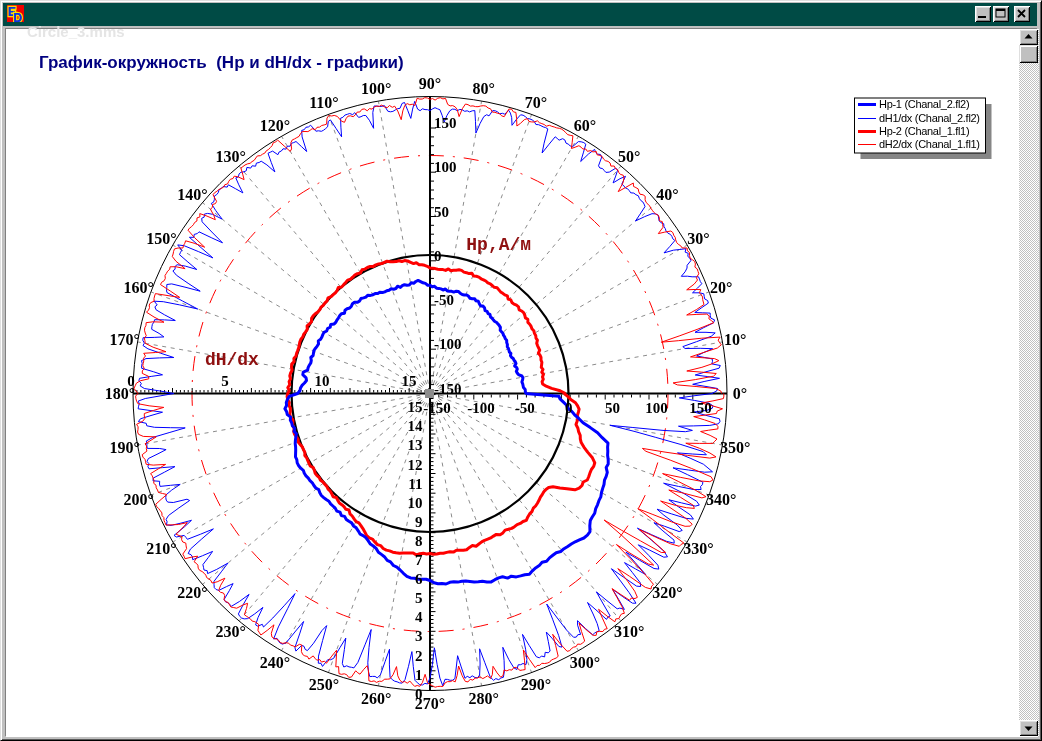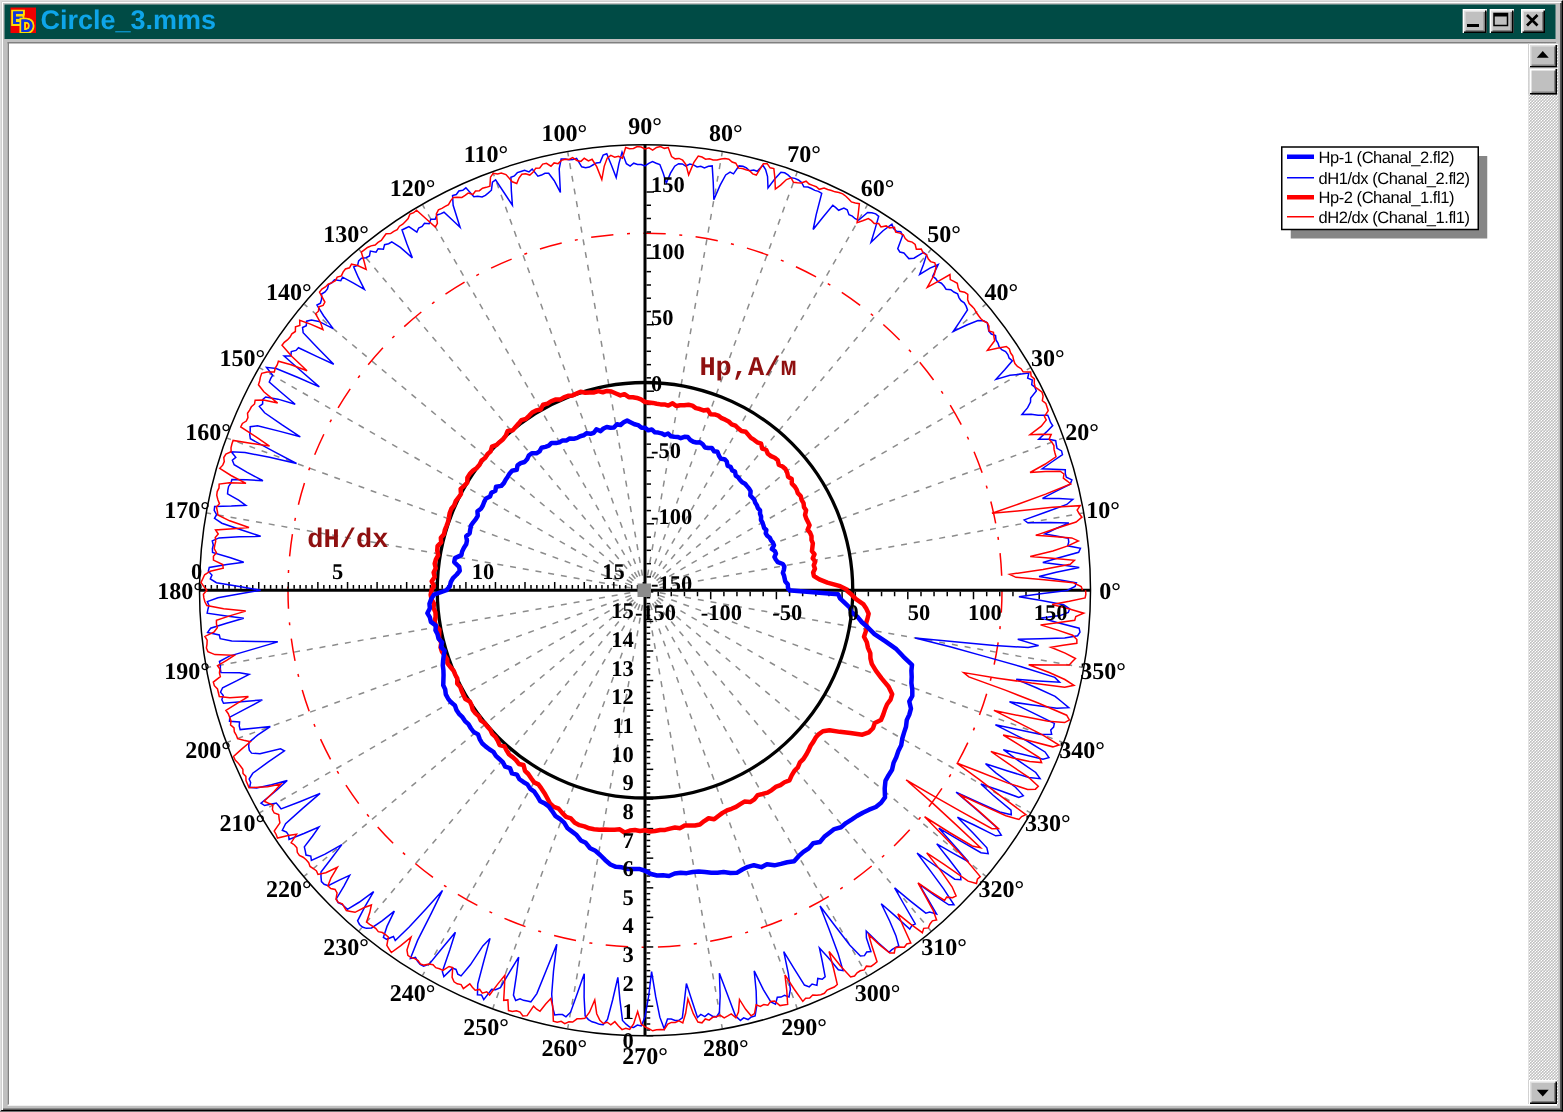--- a/index.html
+++ b/index.html
@@ -1,21 +1,21 @@
 <!DOCTYPE html>
 <html><head><meta charset="utf-8"><style>
 * { margin:0; padding:0; box-sizing:border-box; }
 body { width:1042px; height:741px; font-family:"Liberation Sans",sans-serif; overflow:hidden; }
 #win { position:relative; width:1042px; height:741px; background:#c0c0c0;
   border-top:1px solid #dfdfdf; border-left:1px solid #dfdfdf;
   border-right:1px solid #000000; border-bottom:1px solid #000000;
   box-shadow: inset 1px 1px 0 #ffffff, inset -1px -1px 0 #585858; }
 #titlebar { position:absolute; left:2px; top:2px; width:1034px; height:23px; background:#004b45; }
 #ticon { position:absolute; left:4px; top:2px; width:17px; height:17px; background:#f00000; }
-#ttext { position:absolute; left:24px; top:0; color:#0ea5e9; font-size:18px; font-weight:bold; }
+#ttext { position:absolute; left:24px; top:20px; color:#e5e5e5; font-size:15px; font-weight:bold; }
 .wbtn { position:absolute; top:5px; width:16px; height:16px; background:#c0c0c0;
   box-shadow: inset 1px 1px 0 #ffffff, inset -1px -1px 0 #000000, inset 2px 2px 0 #dfdfdf, inset -2px -2px 0 #808080; }
 #client { position:absolute; left:4px; top:27px; width:1033px; height:709px;
   border-top:1px solid #808080; border-left:1px solid #808080;
   border-bottom:1px solid #ffffff; border-right:1px solid #ffffff; background:#fff; }
 #vsb { position:absolute; left:1018px; top:28px; width:20px; height:707px;
   background-color:#c0c0c0;
   background-image: linear-gradient(45deg,#fff 25%,transparent 25%,transparent 75%,#fff 75%),
                     linear-gradient(45deg,#fff 25%,transparent 25%,transparent 75%,#fff 75%);
   background-size:2px 2px; background-position:0 0,1px 1px; }
@@ -367,20 +367,21 @@
       <rect x="854.5" y="98" width="131" height="55" fill="#fff" stroke="#000" stroke-width="1"></rect>
       <line x1="858" y1="104.5" x2="876" y2="104.5" stroke="#0000ff" stroke-width="3"></line>
       <text x="879" y="108.4" font-family="Liberation Sans" font-size="11px" letter-spacing="-0.3" fill="#000">Hp-1 (Chanal_2.fl2)</text>
       <line x1="858" y1="118.5" x2="876" y2="118.5" stroke="#0000ff" stroke-width="1"></line>
       <text x="879" y="122.4" font-family="Liberation Sans" font-size="11px" letter-spacing="-0.3" fill="#000">dH1/dx (Chanal_2.fl2)</text>
       <line x1="858" y1="131.5" x2="876" y2="131.5" stroke="#ff0000" stroke-width="3"></line>
       <text x="879" y="135.4" font-family="Liberation Sans" font-size="11px" letter-spacing="-0.3" fill="#000">Hp-2 (Chanal_1.fl1)</text>
       <line x1="858" y1="144.5" x2="876" y2="144.5" stroke="#ff0000" stroke-width="1"></line>
       <text x="879" y="148.4" font-family="Liberation Sans" font-size="11px" letter-spacing="-0.3" fill="#000">dH2/dx (Chanal_1.fl1)</text>
 </svg>
+  <div id="chtitle">График-окружность&nbsp;&nbsp;(Hp и dH/dx - графики)</div>
   <div id="titlebar">
     <div id="ticon"><svg width="17" height="17">
           <text x="1" y="11" font-family="Liberation Sans" font-size="12px" font-weight="bold" fill="#1133dd" stroke="#ffdd00" stroke-width="2.6" paint-order="stroke">E</text>
           <text x="1" y="11" font-family="Liberation Sans" font-size="12px" font-weight="bold" fill="#1133dd">E</text>
           <text x="6.5" y="16.5" font-family="Liberation Sans" font-size="12px" font-weight="bold" fill="#1133dd" stroke="#ffdd00" stroke-width="2.6" paint-order="stroke">D</text>
           <text x="6.5" y="16.5" font-family="Liberation Sans" font-size="12px" font-weight="bold" fill="#1133dd">D</text>
         </svg></div>
     <div id="ttext">Circle_3.mms</div>
   </div>
   <div class="wbtn" style="left:974px"><svg width="16" height="16">

